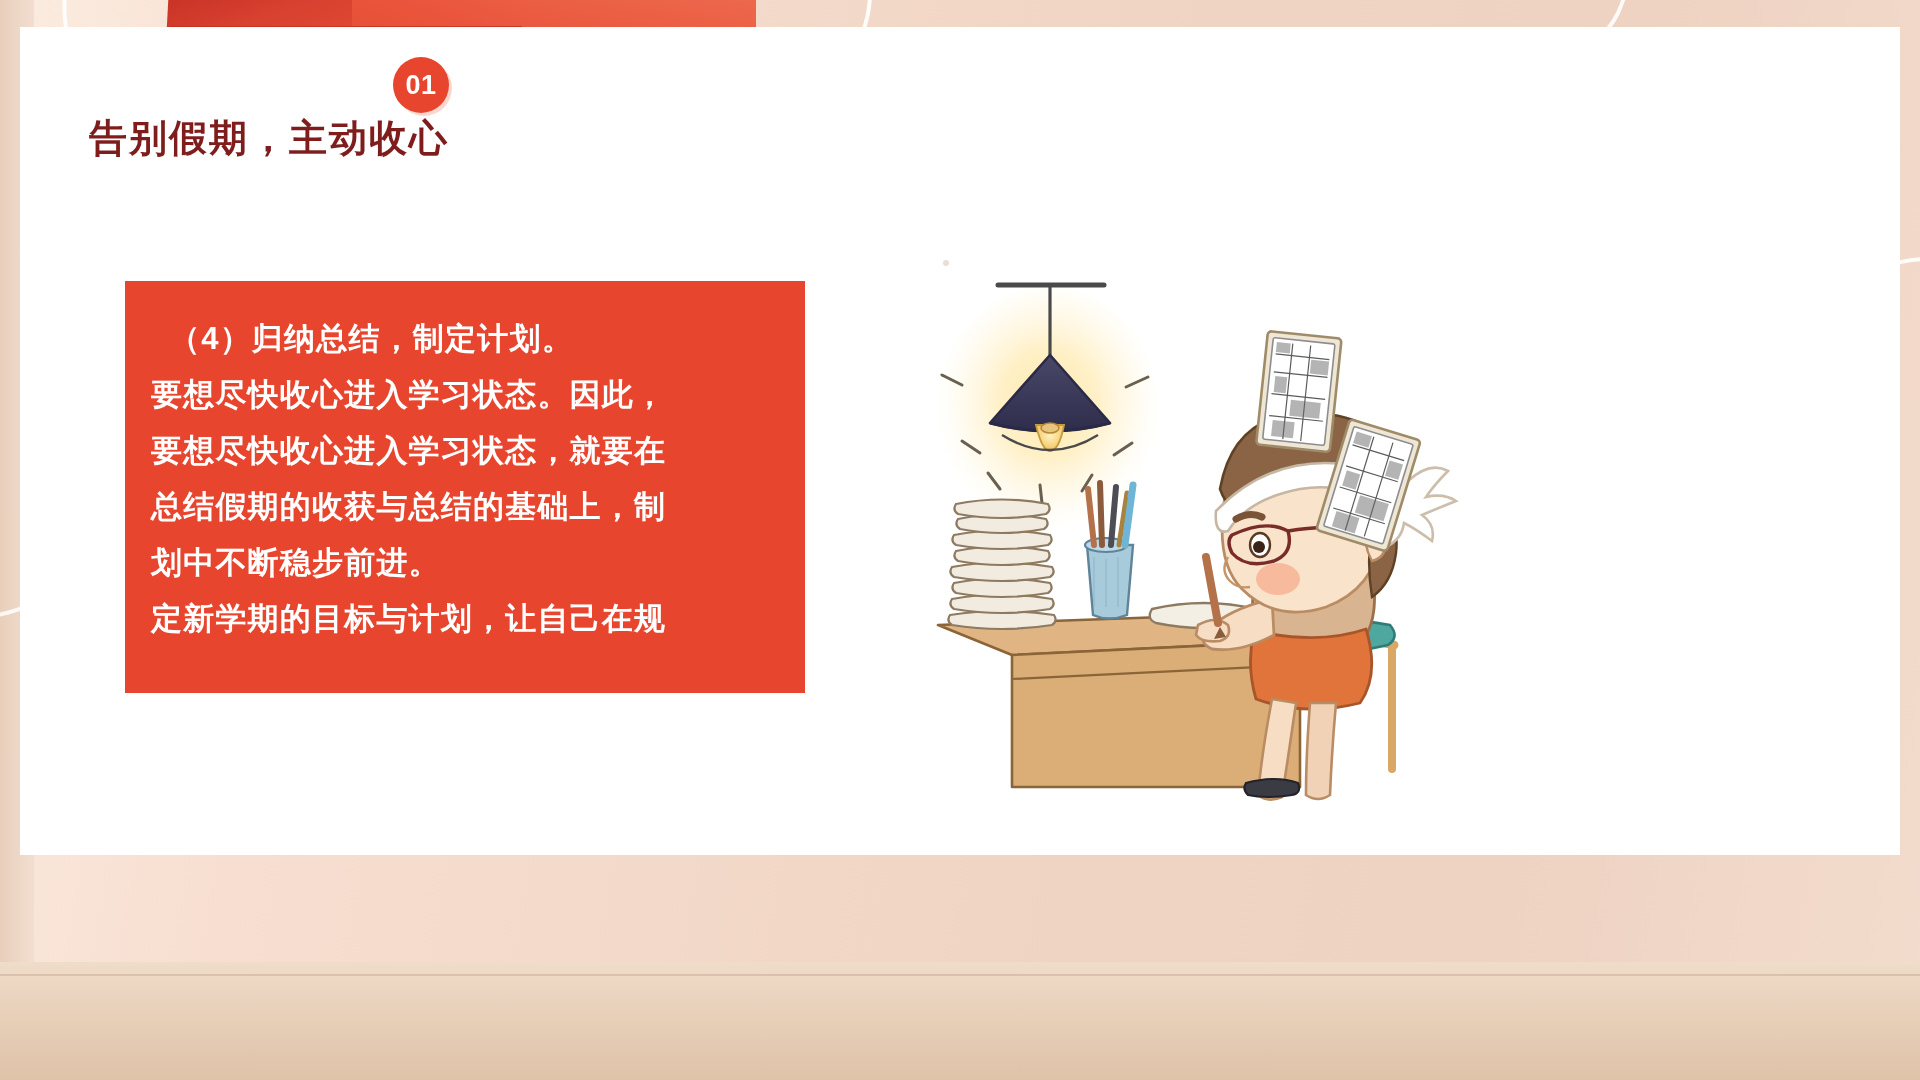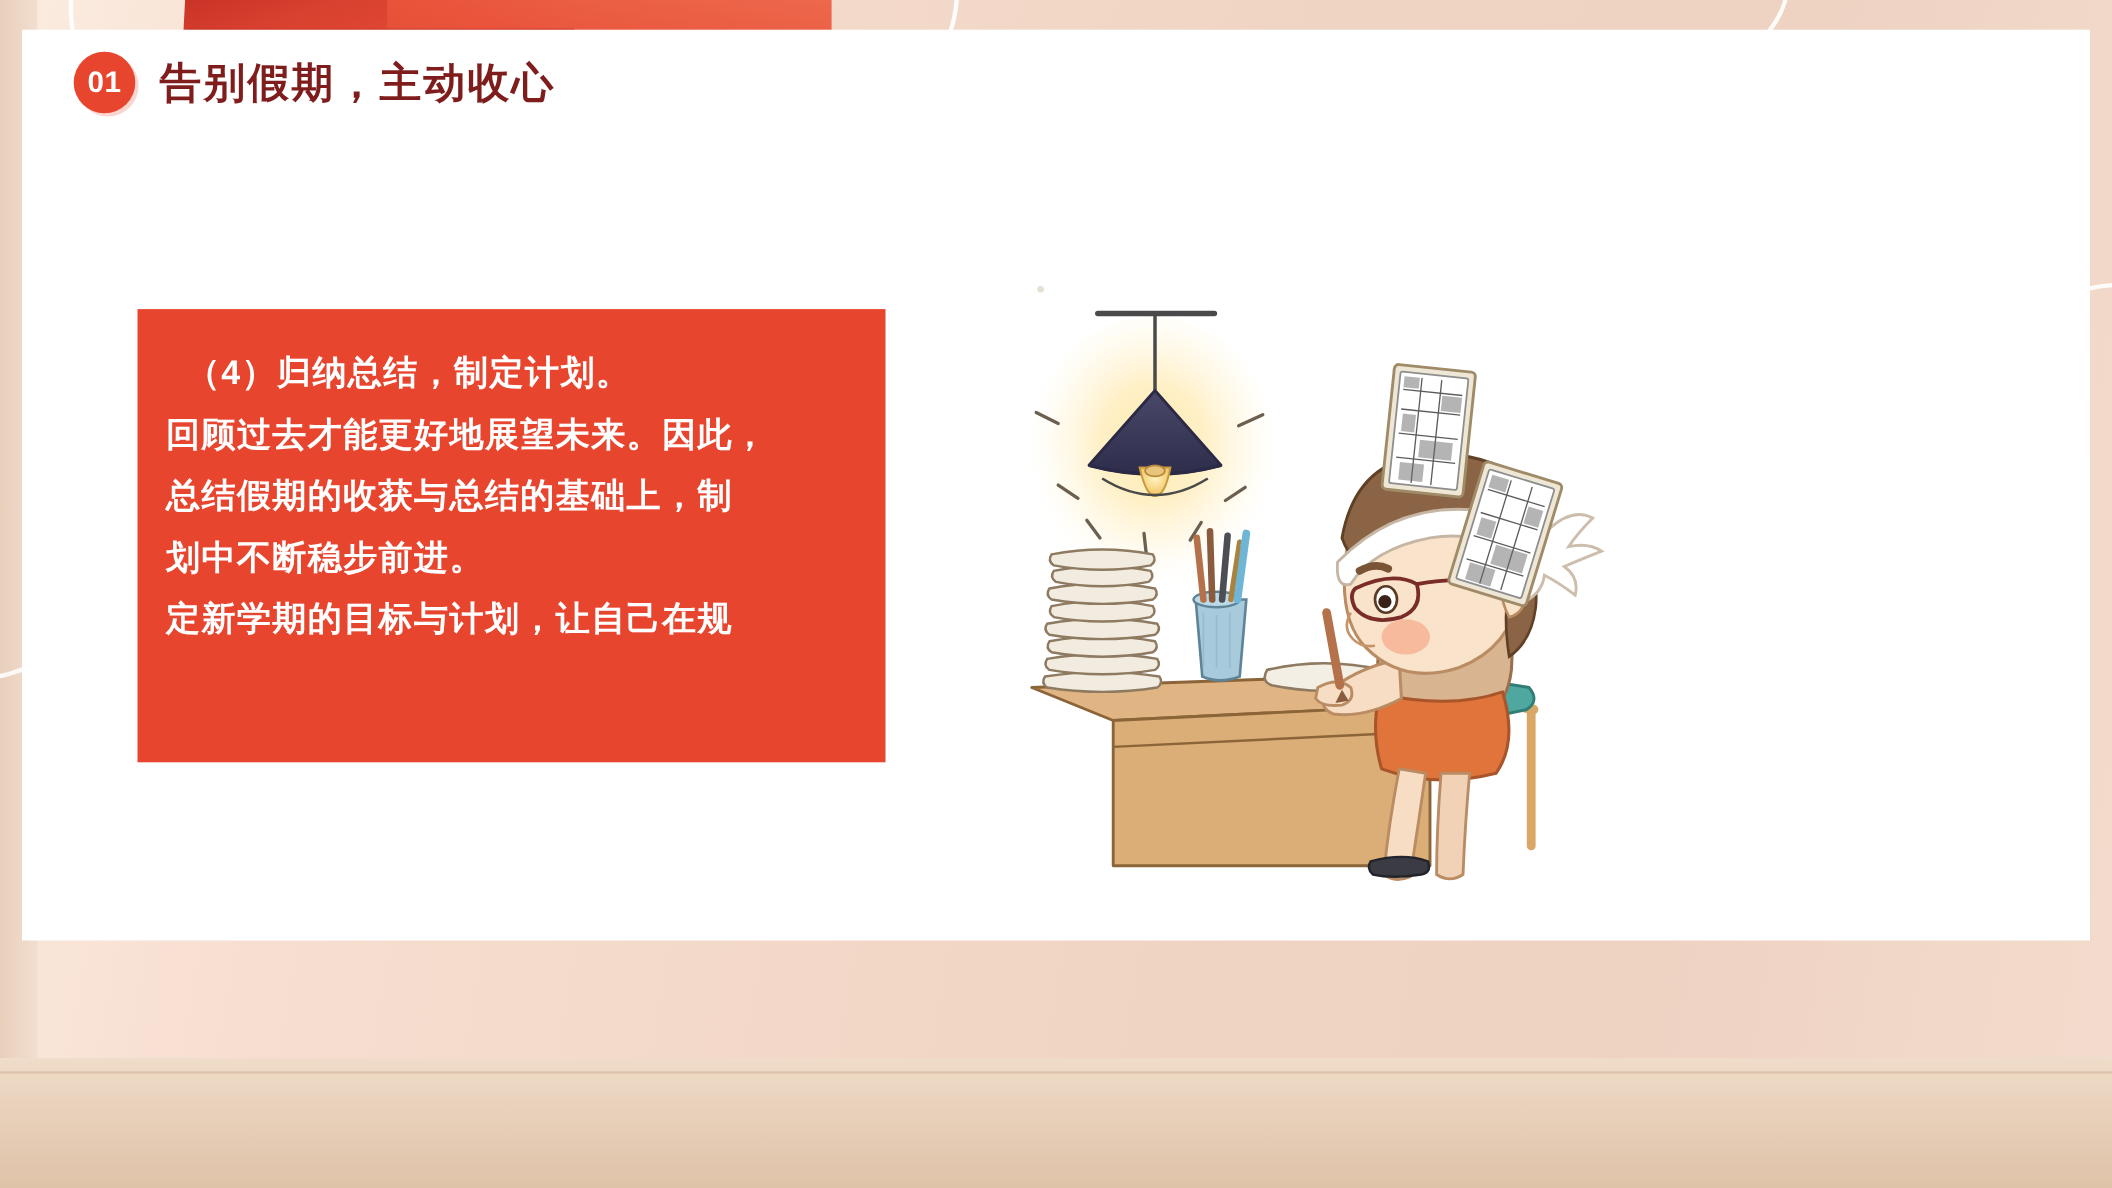--- a/index.html
+++ b/index.html
@@ -60,21 +60,21 @@
     background:linear-gradient(90deg,#e8cfbb,#f2ded0);
   }
 
   
   #card{
     position:absolute; left:20px; top:27px; width:1880px; height:828px;
     background:#ffffff; z-index:2;
   }
 
   
-  #header{ position:absolute; left:47px; top:20px; display:flex; align-items:center; }
+  #header{ position:absolute; left:47px; top:30px; display:flex; align-items:flex-end;flex-direction:column; }
   .badge{
     width:56px; height:56px; border-radius:50%;
     background:#e8452f; color:#fff;
     display:flex; align-items:center; justify-content:center;
     font-size:27px; font-weight:bold; letter-spacing:.5px;
     box-shadow:3px 3px 0 rgba(232,69,47,.22);
     flex:0 0 auto;
   }
   .title{
     margin-left:22px; color:#7f1d1d;
@@ -119,21 +119,22 @@
 
 <div id="card">
 
   <div id="header">
     <div class="badge">01</div>
     <div class="title">告别假期，主动收心</div>
   </div>
 
   <div id="redpanel">
     <div class="rline indent">（4）归纳总结，制定计划。</div>
-    <div class="rline">回顾过去才能更好地展望未来。因此，</div>
+    <div class="rline">要想尽快收心进入学习状态。因此，</div>
+    <div class="rline">要想尽快收心进入学习状态，就要在</div>
     <div class="rline">总结假期的收获与总结的基础上，制</div>
     <div class="rline">划中不断稳步前进。</div>
     <div class="rline">定新学期的目标与计划，让自己在规</div>
   </div>
 
   <div id="illo">
     <svg viewBox="0 0 620 560" xmlns="http://www.w3.org/2000/svg">
       <defs>
         <radialGradient id="glow" cx="50%" cy="46%" r="52%">
           <stop offset="0%" stop-color="#ffe9a8" stop-opacity="1"></stop>

